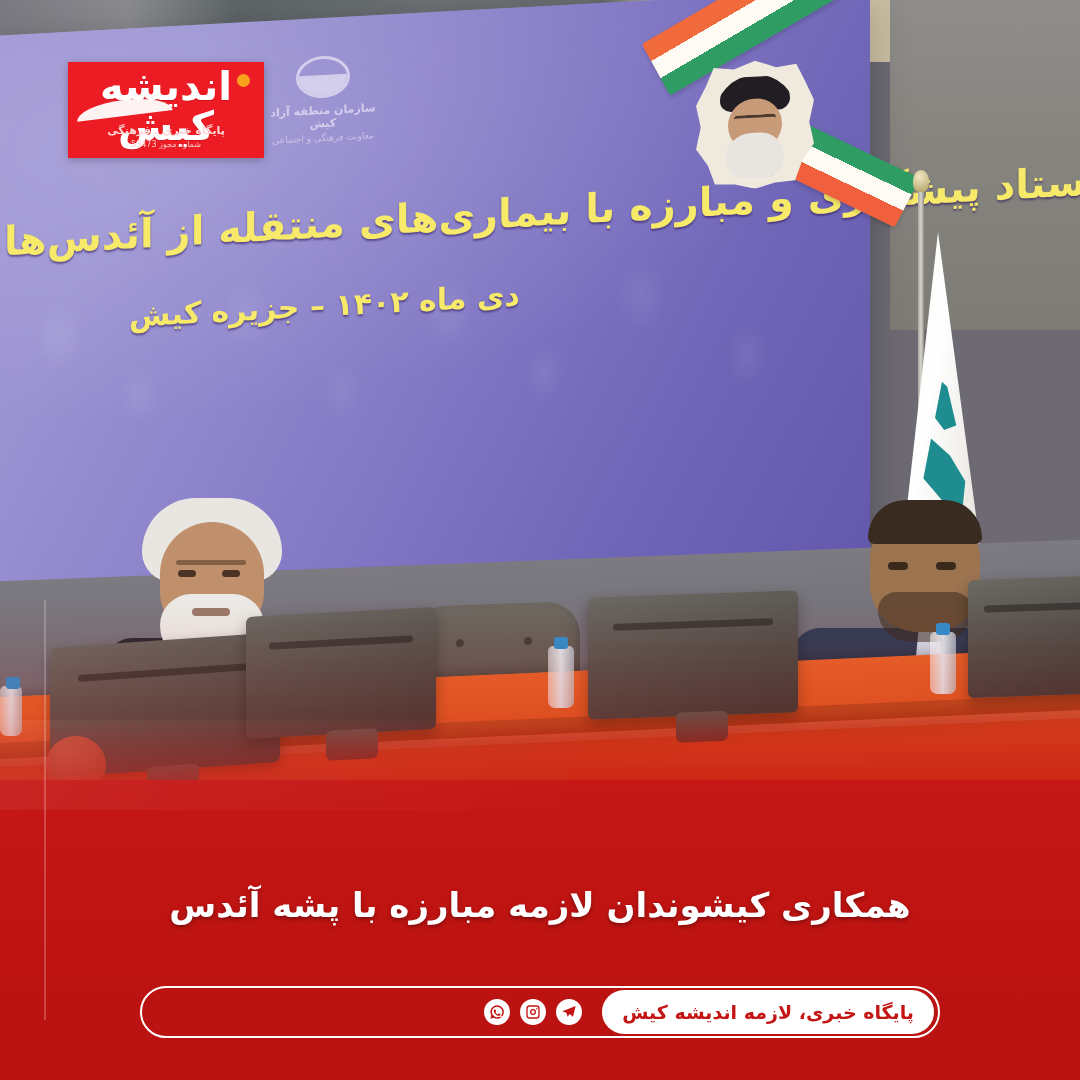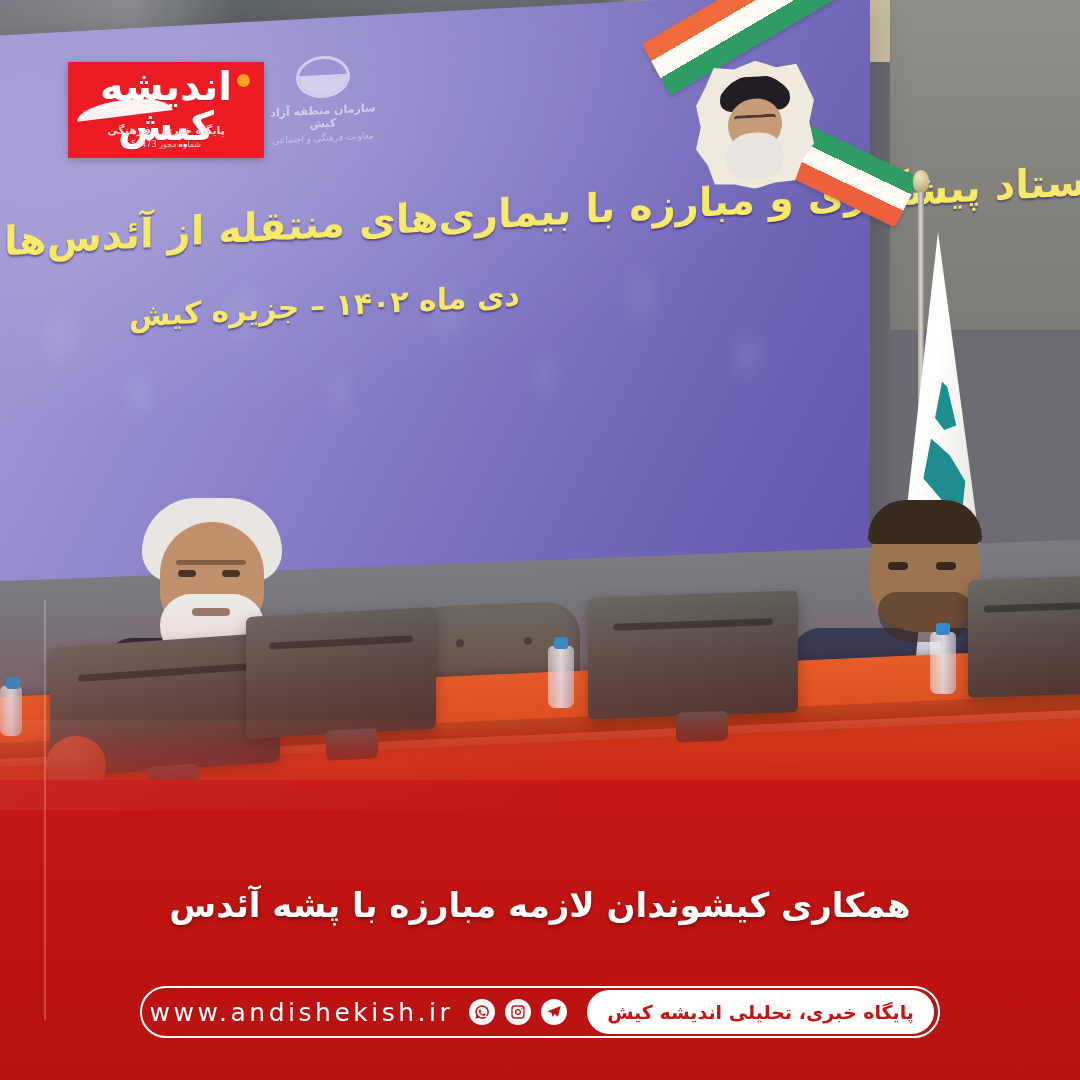--- a/index.html
+++ b/index.html
@@ -310,41 +310,40 @@
     <div class="micarm"></div>
   </div>
 
   <div class="redwash"></div>
   <div class="redblock"></div>
   <div class="hairline"></div>
 
   <div class="headline">همکاری کیشوندان لازمه مبارزه با پشه آئدس</div>
 
   <div class="footer">
-    <div class="brand-pill">پایگاه خبری، تحلیلی اندیشه کیش</div>
+    <div class="brand-pill">پایگاه خبری، لازمه اندیشه کیش</div>
 
     <div class="socials">
       <span class="sicon">
         <svg viewBox="0 0 24 24">
             <path d="M22 3L2 11l6 2 2 6 3-4 5 4 4-16z"></path>
           </svg>
       </span>
       <span class="sicon">
         <svg viewBox="0 0 24 24">
             <path d="M7 2h10a5 5 0 015 5v10a5 5 0 01-5 5H7a5 5 0 01-5-5V7a5 5 0 015-5zm0 2a3 3 0 00-3 3v10a3 3 0 003 3h10a3 3 0 003-3V7a3 3 0 00-3-3H7zm5 3.5A4.5 4.5 0 1112 16.5 4.5 4.5 0 0112 7.5zm0 2A2.5 2.5 0 1014.5 12 2.5 2.5 0 0012 9.5zM17.8 6a1.1 1.1 0 11-1.1 1.1A1.1 1.1 0 0117.8 6z"></path>
           </svg>
       </span>
       <span class="sicon">
         <svg viewBox="0 0 24 24">
             <path d="M12 2a10 10 0 00-8.6 15L2 22l5.2-1.4A10 10 0 1012 2zm0 2a8 8 0 016.6 12.5l-.3.5.8 2.8-2.9-.8-.5.3A8 8 0 1112 4zm-3.3 4.2c-.2 0-.5.1-.7.4-.3.3-.9.9-.9 2.1s.9 2.5 1 2.6c.1.2 1.7 2.8 4.3 3.8 2.1.8 2.5.7 3 .6.5-.1 1.5-.6 1.7-1.2.2-.6.2-1.1.2-1.2-.1-.1-.3-.2-.5-.3l-1.8-.9c-.3-.1-.5-.1-.6.1l-.8 1c-.2.2-.3.2-.6.1a6.6 6.6 0 01-1.9-1.2 7.2 7.2 0 01-1.3-1.7c-.1-.2 0-.4.1-.5l.5-.6c.1-.2.2-.3.3-.5s0-.4 0-.5l-.8-1.8c-.2-.4-.4-.4-.6-.4z"></path>
           </svg>
       </span>
     </div>
 
-    <div class="url">www.andishekish.ir</div>
   </div>
 
   <div class="sitelogo">
     <div class="script">اندیشه کیش</div>
     <div class="dot"></div>
     <div class="swoosh"></div>
     <div class="l2">پایگاه خبری ـ فرهنگی</div>
     <div class="l3">شماره مجوز 53473</div>
   </div>
 

